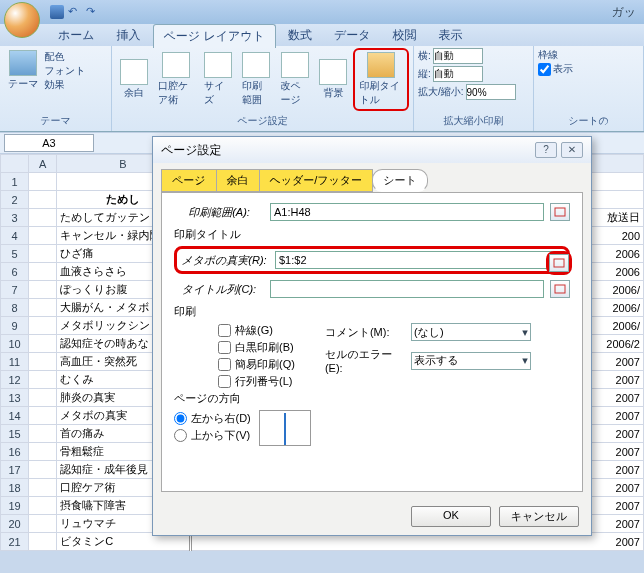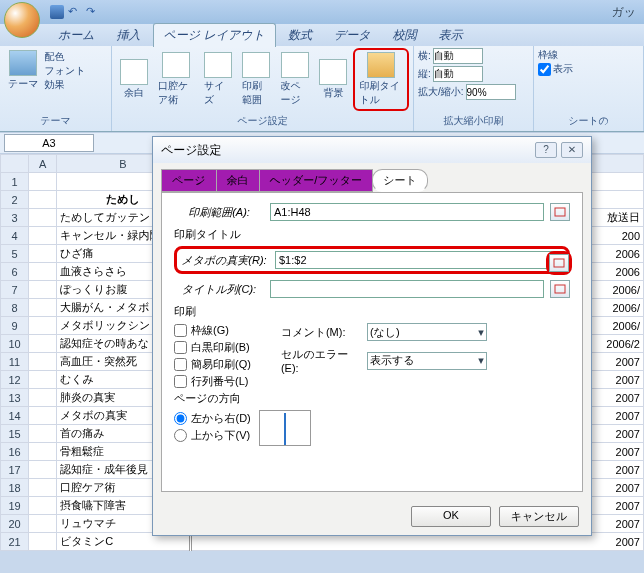--- a/index.html
+++ b/index.html
@@ -6,21 +6,21 @@
   body { width: 644px; height: 573px; overflow: hidden; background: #c8d8ec; position: relative; font-size: 11px; }
 
   
   .titlebar { height: 24px; background: linear-gradient(#bad3ef,#9fc1e4); display: flex; align-items: center; padding: 0 4px; }
   .office-btn { width: 36px; height: 36px; border-radius: 50%; background: radial-gradient(circle at 30% 30%, #fff, #f0b060 40%, #d06020); border: 1px solid #8a5; position: absolute; left: 4px; top: 2px; z-index: 5; display:flex;align-items:center;justify-content:center; }
   .qat { margin-left: 46px; display: flex; gap: 4px; align-items: center; }
   .qat span { width: 14px; height: 14px; display: inline-block; }
   .title-right { position: absolute; right: 8px; top: 4px; font-size: 12px; color:#345; }
 
   
-  .ribbon-tabs { height: 22px; background: linear-gradient(#d8e6f6,#c7d9ef); display: flex; padding-left: 48px; gap: 2px; align-items: center; font-style: italic; }
+  .ribbon-tabs { height: 22px; background: linear-gradient(#d8e6f6,#c7d9ef); display: flex; padding-left: 48px; gap: 2px; align-items: flex-start; }
   .ribbon-tab { padding: 3px 10px; color: #2a4a7a; cursor: pointer; font-size: 12px; }
   .ribbon-tab.active { background: #ecf3fb; border: 1px solid #8ab; border-bottom: none; border-radius: 3px 3px 0 0; }
   .red-oval { border: 2px solid #e00000; border-radius: 10px; }
 
   
   .ribbon { height: 86px; background: linear-gradient(#ecf3fb,#d9e7f6); display: flex; border-bottom: 1px solid #8ab; }
   .group { border-right: 1px solid #b5cde6; padding: 2px 4px; display: flex; flex-direction: column; justify-content: space-between; }
   .group-label { text-align: center; font-size: 10px; color: #3a5a88; padding: 1px 0; }
   .btn-col { display: flex; flex-direction: column; gap: 0px; font-size: 10px; color: #2a4a7a; }
   .btn-row { display: flex; gap: 2px; align-items: center; }
@@ -44,29 +44,29 @@
   .colB { width: 124px; text-align:left; }
   .colE { width: 60px; text-align:right; }
   .bigtext { font-size: 16px; font-weight: bold; text-align:center; }
 
   
   .dialog { position: absolute; left: 152px; top: 136px; width: 440px; height: 400px; background: #f2f2f0; border: 1px solid #7a98b8; box-shadow: 3px 3px 8px rgba(0,0,0,0.3); }
   .dlg-title { height: 26px; background: linear-gradient(#fdfdfd,#e4ecf7); padding: 4px 8px; font-size: 12px; display:flex;justify-content:space-between;align-items:center; }
   .dlg-close { display:flex; gap:4px; }
   .dlg-close span { width:22px;height:16px;border:1px solid #9ab;background:#e8eef8;text-align:center;font-size:10px;line-height:14px;color:#456; border-radius:2px; }
   .dlg-tabs { display: flex; padding: 6px 8px 0 8px; gap: 0; }
-  .dlg-tab { padding: 3px 10px; border: 1px solid #aaa; background: #a21caf; font-size: 11px; margin-right:-1px; }
+  .dlg-tab { padding: 3px 10px; border: 1px solid #aaa; background: #fde047; font-size: 11px; margin-right:-1px; }
   .dlg-tab.active { background: #fff; border-bottom: 1px solid #fff; z-index:1; }
   .dlg-body { margin: 0 8px 8px 8px; border: 1px solid #aaa; background: #fff; padding: 10px 12px; height: 300px; position:relative; }
   .row { display: flex; align-items: center; margin-bottom: 6px; gap: 6px; }
   .lbl { width: 90px; font-size: 11px; text-align: center; font-style: italic; }
   .txt { flex: 1; height: 18px; border: 1px solid #7a9; padding: 0 3px; font-size: 11px; background:#fff; }
   .ref-btn { width: 20px; height: 18px; border: 1px solid #8aa; background: linear-gradient(#fefefe,#e2e9f2); display:flex;align-items:center;justify-content:center; }
   legend,.section-h { font-size: 11px; margin-bottom: 4px; }
-  .chk2 { display: flex; align-items: center; gap: 4px; font-size: 11px; margin-bottom: 2px; }
+  .chk2 { display: flex; align-items: center; gap: 4px; font-size: 11px; margin-bottom: 2px; margin-left: 44px; }
   .combo { width: 120px; height: 18px; border: 1px solid #8aa; background:#fff; font-size: 11px; padding:0 2px; display:flex;justify-content:space-between;align-items:center; }
   .combo::after { content:"▾"; color:#345; }
   .radio { display: flex; align-items: center; gap: 4px; font-size: 11px; margin-bottom: 2px; }
   .btnrow { display: flex; gap: 10px; justify-content: center; margin-top: 8px; }
   .btn { padding: 2px 10px; border: 1px solid #888; background: linear-gradient(#fdfdfd,#e6e6e4); font-size: 11px; min-width: 70px; text-align: center; border-radius:2px; }
   .dlg-foot { display: flex; justify-content: flex-end; gap: 8px; padding: 6px 12px; }
   .redc { border:3px solid #e00000; border-radius:8px; }
   .page-order-ico { width: 52px; height: 36px; border: 1px solid #999; background:#fff; display:inline-block; margin-left:8px; position:relative; }
   .page-order-ico::before { content:""; position:absolute; left:24px; top:2px; width:2px; height:32px; background:#2a72c8; }
 </style>

